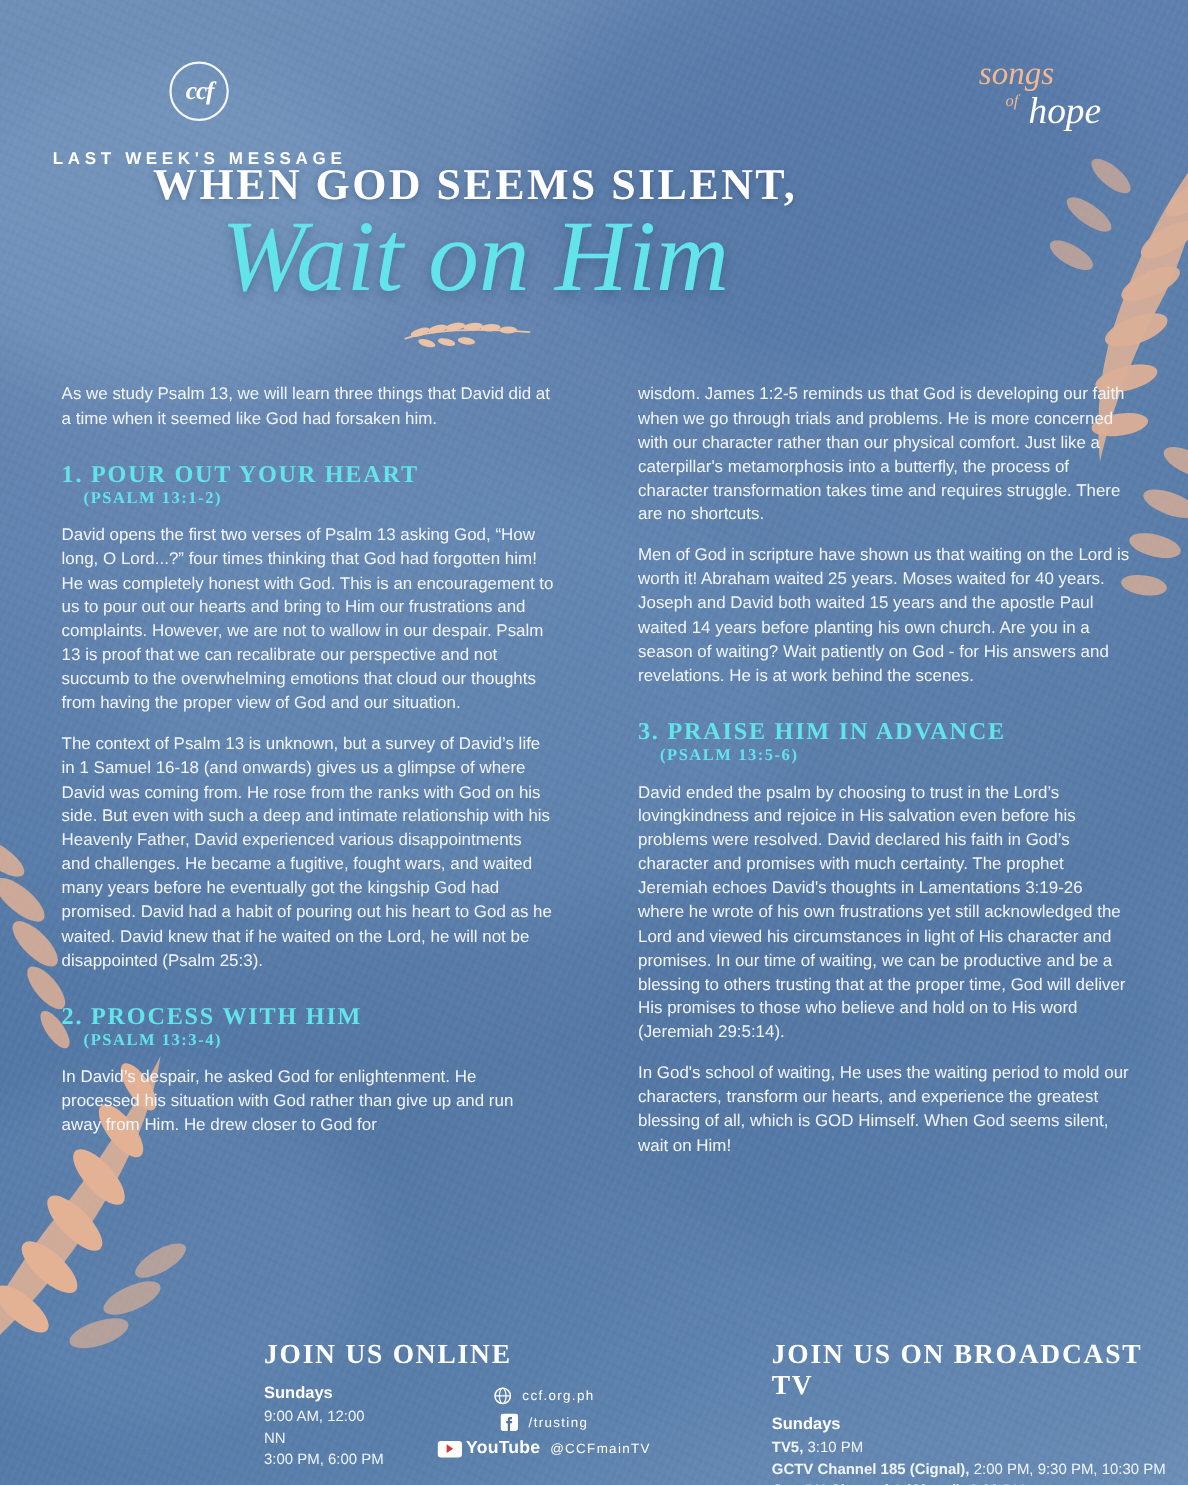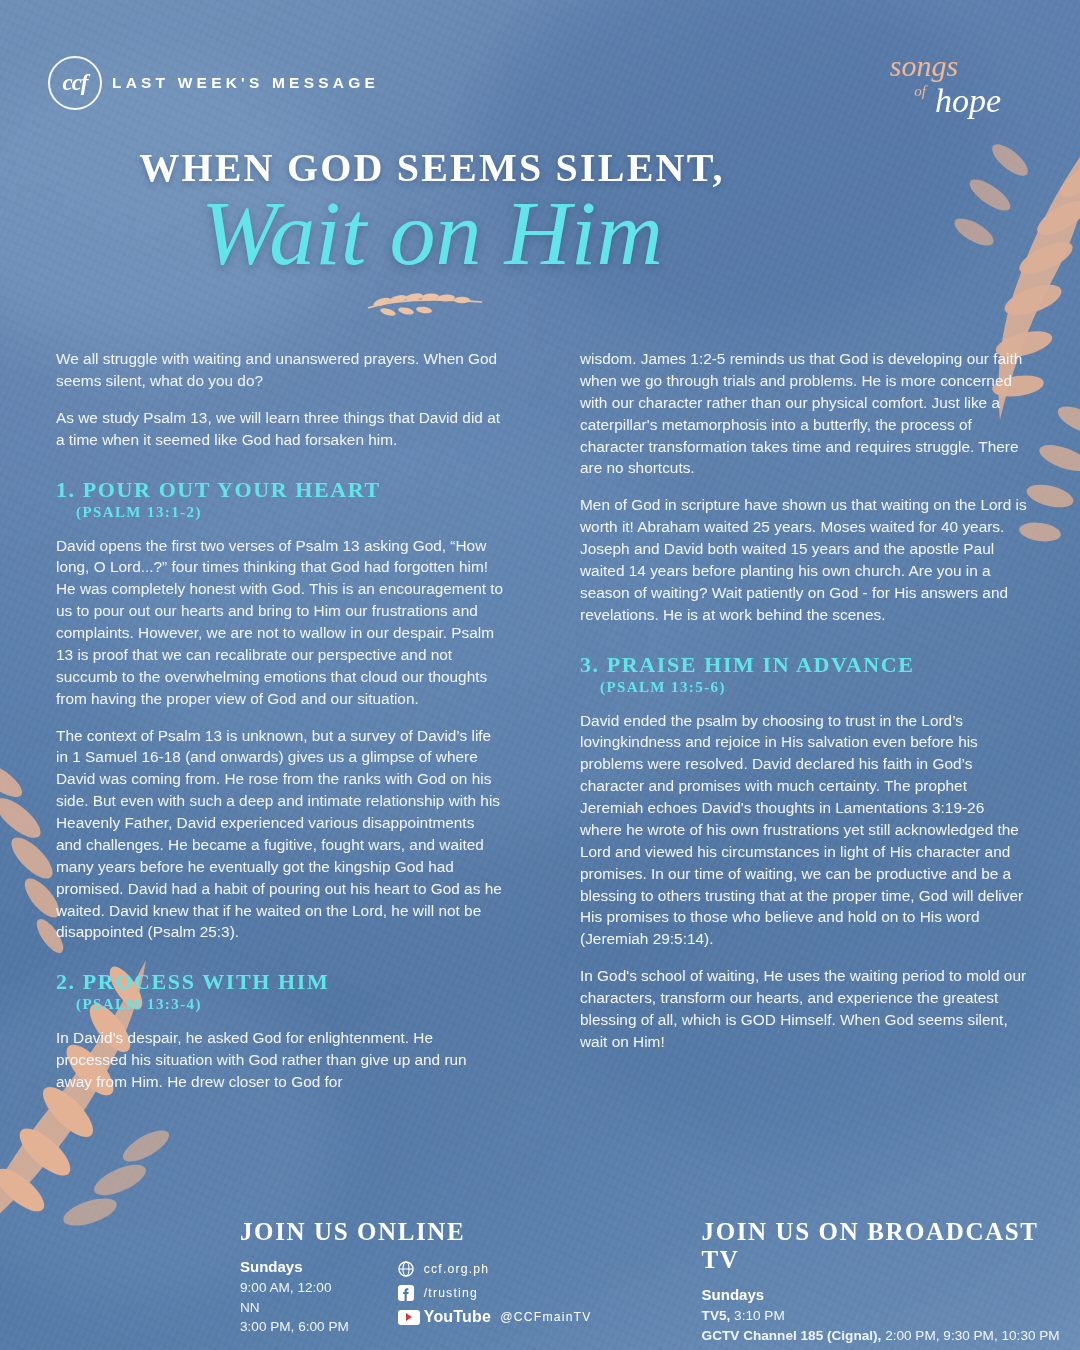--- a/index.html
+++ b/index.html
@@ -35,21 +35,21 @@
       repeating-linear-gradient(25deg, rgba(0,0,0,0.02) 0 3px, rgba(0,0,0,0) 3px 9px);
   }
 
   
   .leaf-art { position: absolute; pointer-events: none; }
   .leaf-tr { right: -30px; top: 90px; width: 260px; height: 480px; }
   .leaf-bl { left: -40px; bottom: 90px; width: 300px; height: 420px; }
   .leaf-ml { left: -30px; top: 740px; width: 150px; height: 260px; }
 
   
-  .header { position: absolute; left: 48px; top: 56px; display: flex; align-items: center; gap: 10px; }
+  .header { position: absolute; left: 48px; top: 56px; display: flex; align-items: center; gap: 26px; flex-direction: column; }
   .ccf-logo {
     width: 54px; height: 54px; border-radius: 50%;
     border: 2.5px solid rgba(255,255,255,0.92);
     display: flex; align-items: center; justify-content: center;
     font-family: "Liberation Serif", serif; font-style: italic;
     font-size: 23px; letter-spacing: -1px; color: #fff; font-weight: 700;
   }
   .header-label {
     font-size: 15.5px; letter-spacing: 4.2px; font-weight: 700; color: #ffffff;
   }
@@ -114,21 +114,21 @@
   .footer-inner { position: absolute; left: 240px; top: 18px; display: flex; gap: 110px; }
   .f-title {
     font-family: "Liberation Serif", serif;
     font-weight: 700; font-size: 25px; letter-spacing: 1.6px;
     color: #ffffff; margin-bottom: 12px;
   }
   .f-sub { font-size: 15px; font-weight: 700; color: #fff; margin-bottom: 3px; }
   .f-line { font-size: 13.6px; color: #f0f5fa; line-height: 1.45; }
   .online-wrap { display: flex; gap: 46px; }
   .social { margin-top: 2px; }
-  .social-row { display: flex; align-items: center; gap: 9px; margin-bottom: 7px; }
+  .social-row { display: flex; align-items: center; gap: 9px; margin-bottom: 7px; justify-content: center; }
   .social-row .txt { font-size: 12.2px; letter-spacing: 1.2px; color: #fff; }
   .ico { width: 17px; height: 17px; display: inline-flex; align-items: center; justify-content: center; }
   .yt-badge { display: inline-flex; align-items: center; gap: 4px; }
   .yt-box { width: 22px; height: 15px; background: #fff; border-radius: 3px; display:flex; align-items:center; justify-content:center; }
   .yt-tri { width: 0; height: 0; border-left: 6px solid #cf3a3a; border-top: 4px solid transparent; border-bottom: 4px solid transparent; margin-left: 1px; }
   .yt-word { font-size: 16px; font-weight: 700; color: #fff; letter-spacing: .2px; }
   .bold-inline { font-weight: 700; }
 </style>
 </head>
 <body>
@@ -221,21 +221,20 @@
         <ellipse cx="100" cy="12" rx="8" ry="3.2"></ellipse>
         <ellipse cx="26" cy="24" rx="8" ry="3.2" transform="rotate(16 26 24)"></ellipse>
         <ellipse cx="44" cy="23" rx="8" ry="3.2" transform="rotate(12 44 23)"></ellipse>
         <ellipse cx="62" cy="22" rx="8" ry="3.2" transform="rotate(8 62 22)"></ellipse>
       </g>
     </svg>
   </div>
 
   <div class="columns">
     <div class="col">
-      <p>We all struggle with waiting and unanswered prayers. When God seems silent, what do you do?</p>
       <p>As we study Psalm 13, we will learn three things that David did at a time when it seemed like God had forsaken him.</p>
       <div class="heading gap-top">1.  POUR OUT YOUR HEART</div>
       <div class="subheading">(PSALM 13:1-2)</div>
       <p>David opens the first two verses of Psalm 13 asking God, “How long, O Lord...?” four times thinking that God had forgotten him! He was completely honest with God. This is an encouragement to us to pour out our hearts and bring to Him our frustrations and complaints. However, we are not to wallow in our despair. Psalm 13 is proof that we can recalibrate our perspective and not succumb to the overwhelming emotions that cloud our thoughts from having the proper view of God and our situation.</p>
       <p>The context of Psalm 13 is unknown, but a survey of David’s life in 1 Samuel 16-18 (and onwards) gives us a glimpse of where David was coming from. He rose from the ranks with God on his side. But even with such a deep and intimate relationship with his Heavenly Father, David experienced various disappointments and challenges. He became a fugitive, fought wars, and waited many years before he eventually got the kingship God had promised. David had a habit of pouring out his heart to God as he waited. David knew that if he waited on the Lord, he will not be disappointed (Psalm 25:3).</p>
       <div class="heading gap-top">2.  PROCESS WITH HIM</div>
       <div class="subheading">(PSALM 13:3-4)</div>
       <p>In David’s despair, he asked God for enlightenment. He processed his situation with God rather than give up and run away from Him. He drew closer to God for</p>
     </div>
     <div class="col">

